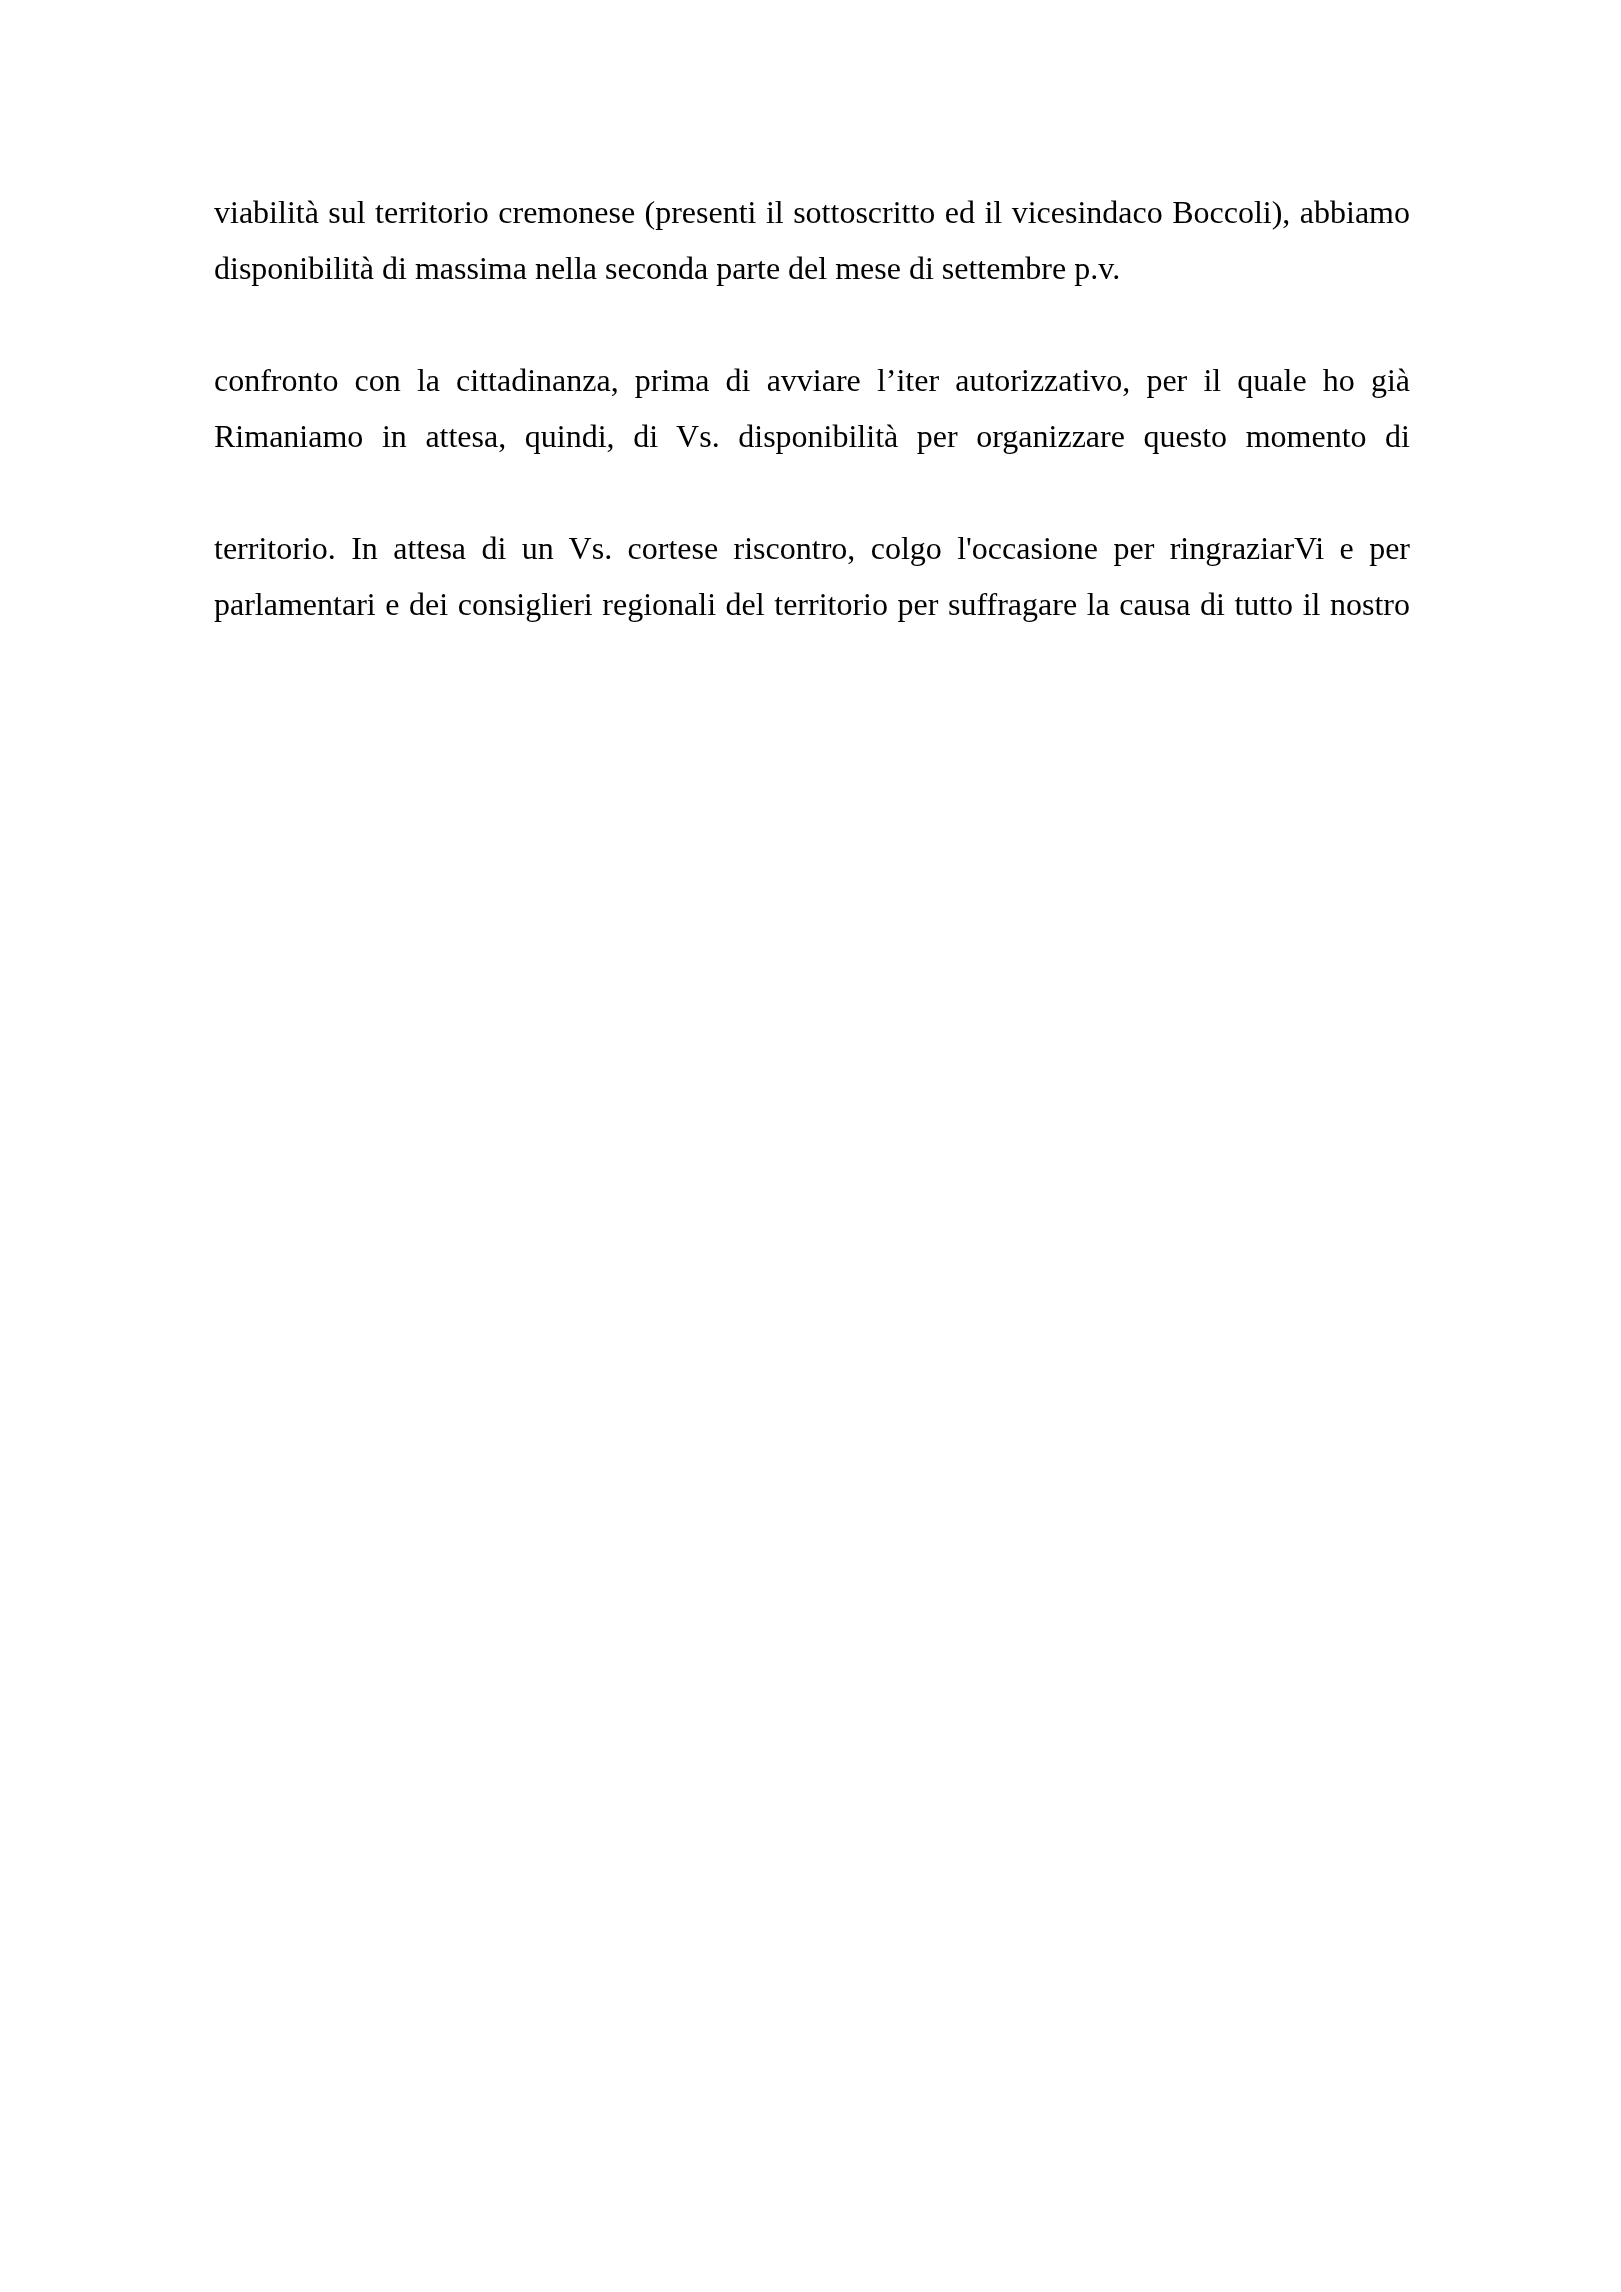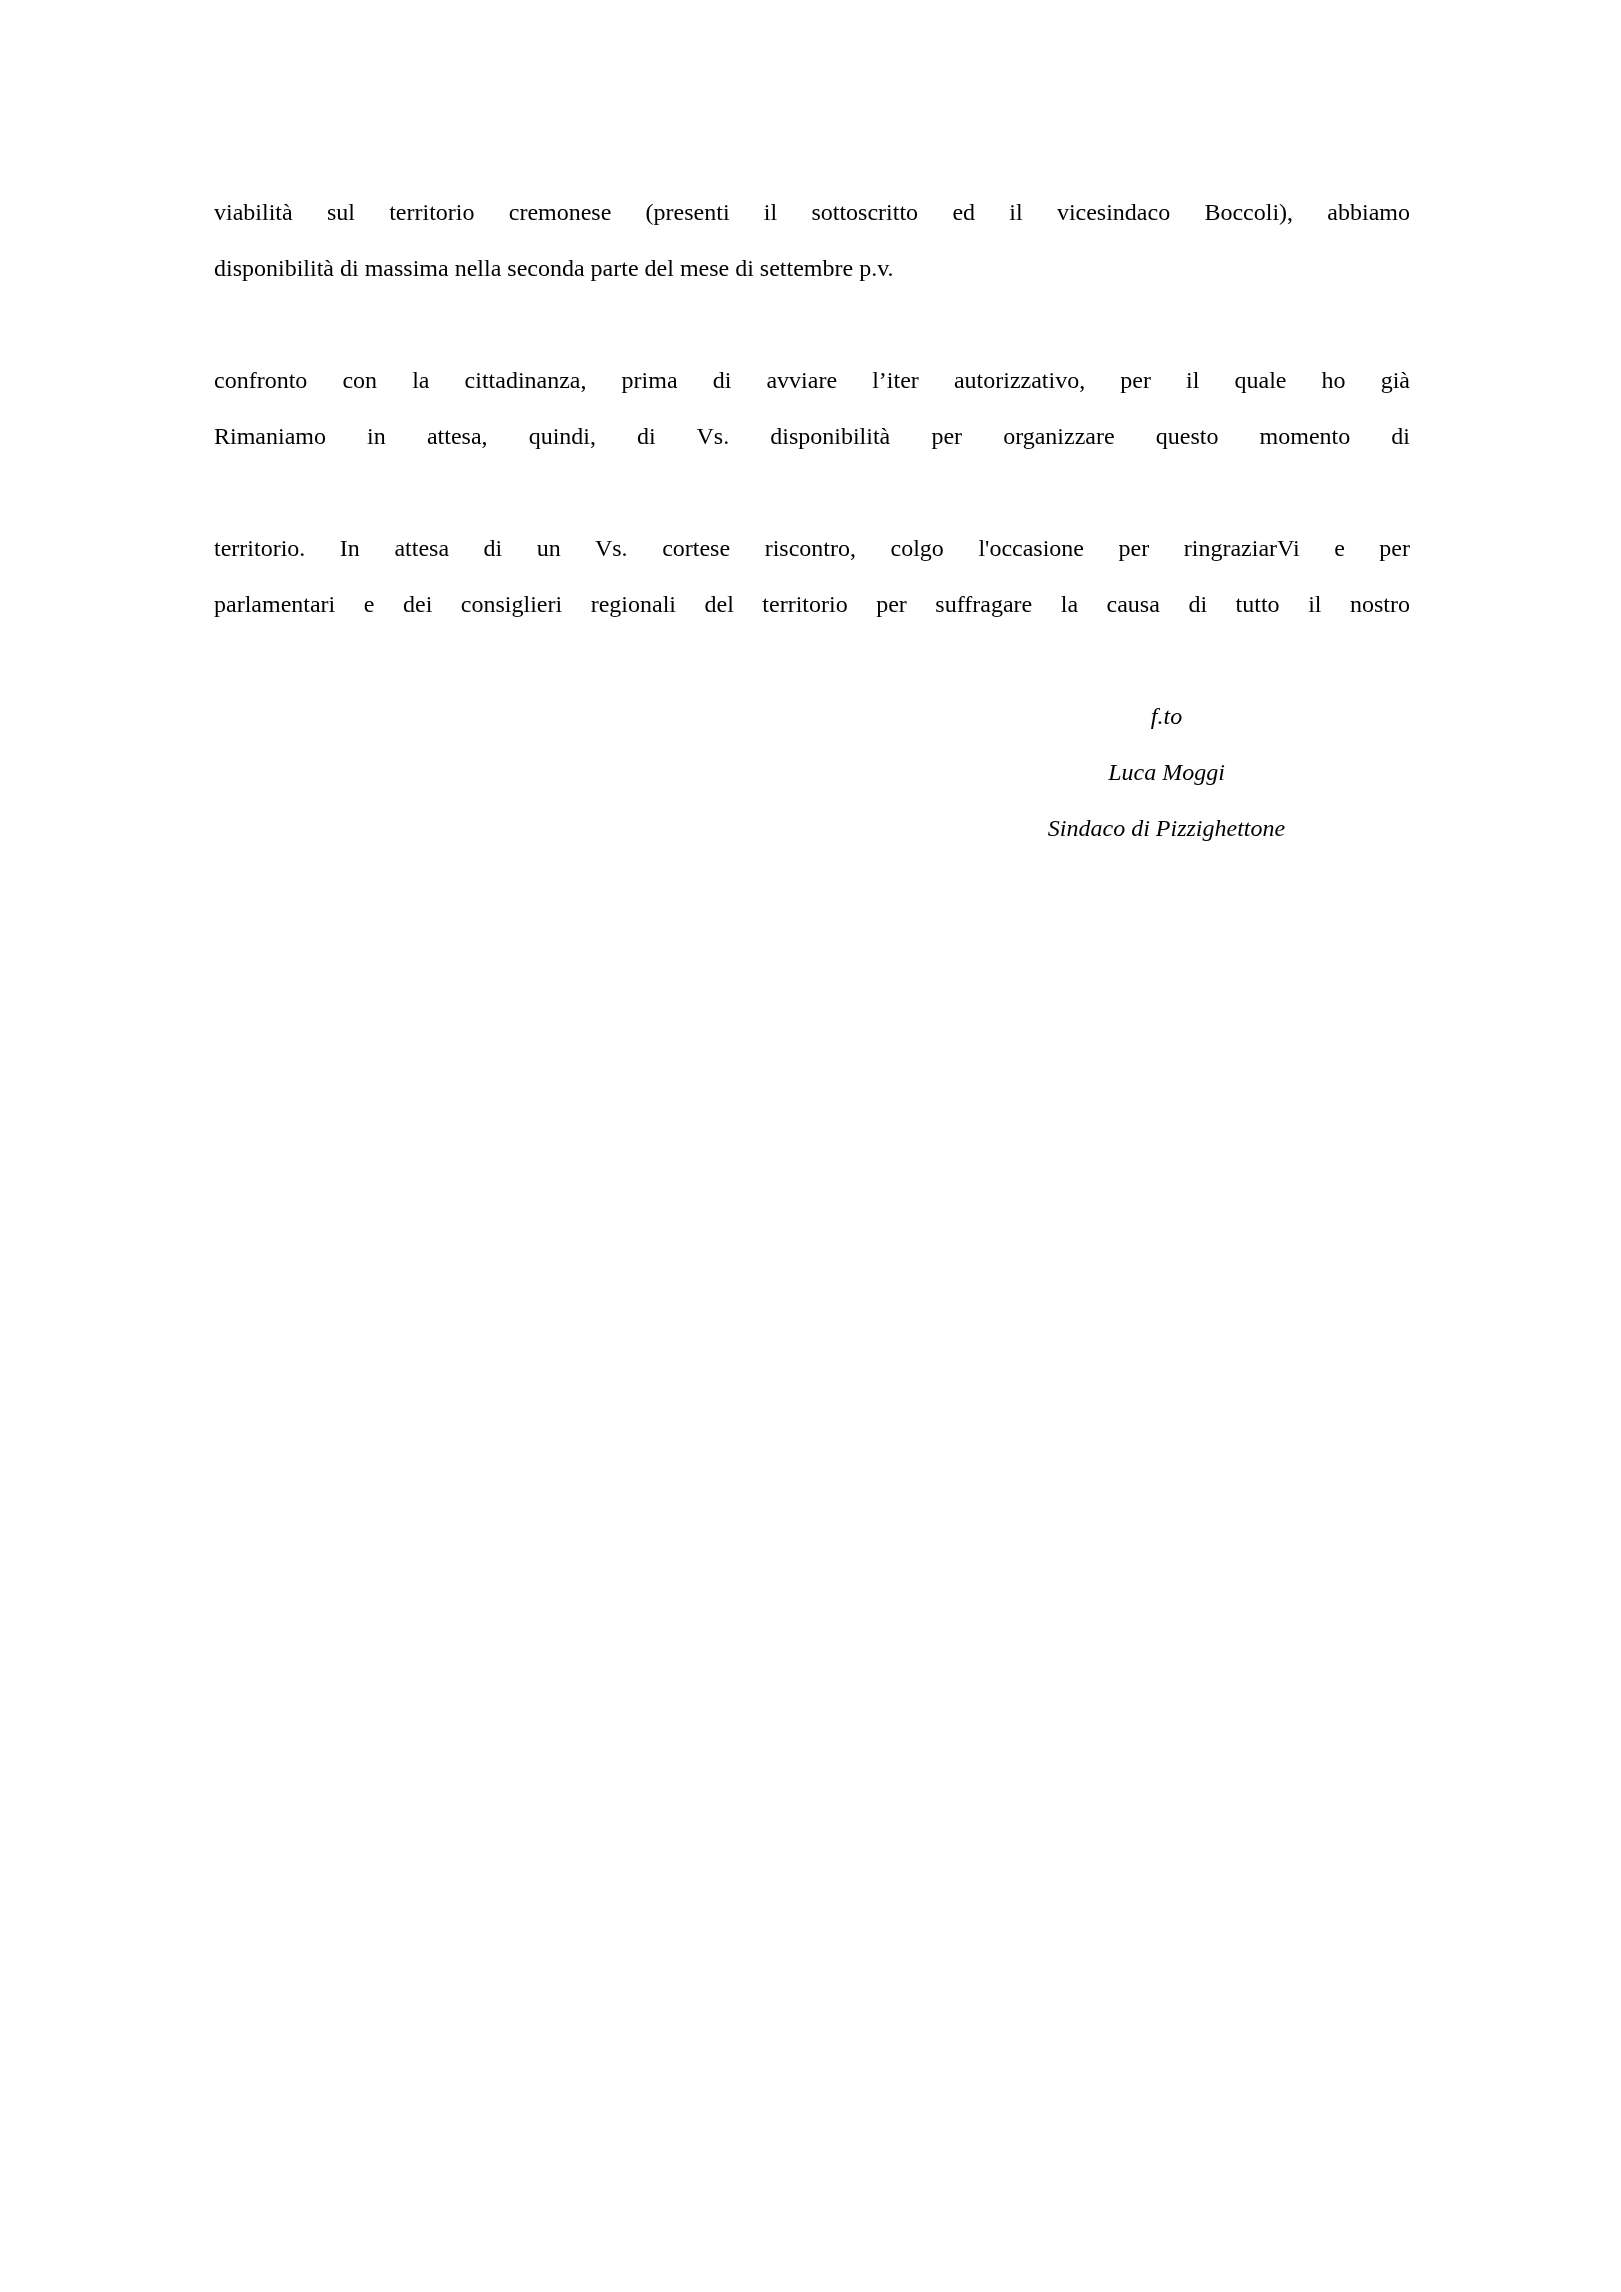--- a/index.html
+++ b/index.html
@@ -21,21 +21,21 @@
     width: 1621px;
     height: 2293px;
     background: #ffffff;
     overflow: hidden;
   }
   .letter-body {
     position: absolute;
     left: 214px;
     top: 184px;
     width: 1196px;
-    font-size: 24px;
+    font-size: 32px;
     line-height: 56px;
     -webkit-font-smoothing: antialiased;
   }
   .paragraph {
     margin: 0;
     padding: 0;
   }
   .paragraph + .paragraph,
   .signature-block {
     margin-top: 56px;
@@ -72,21 +72,16 @@
     <div class="paragraph">
       <div class="line">confronto con la cittadinanza, prima di avviare l’iter autorizzativo, per il quale ho già</div>
       <div class="line">Rimaniamo in attesa, quindi, di Vs. disponibilità per organizzare questo momento di</div>
     </div>
 
     <div class="paragraph">
       <div class="line">territorio. In attesa di un Vs. cortese riscontro, colgo l'occasione per ringraziarVi e per</div>
       <div class="line">parlamentari e dei consiglieri regionali del territorio per suffragare la causa di tutto il nostro</div>
     </div>
 
-    <div class="signature-block">
-      <div class="signature-line">f.to</div>
-      <div class="signature-line">Luca Moggi</div>
-      <div class="signature-line">Sindaco di Pizzighettone</div>
-    </div>
 
   </div>
 </div>
 
 
 </body></html>

